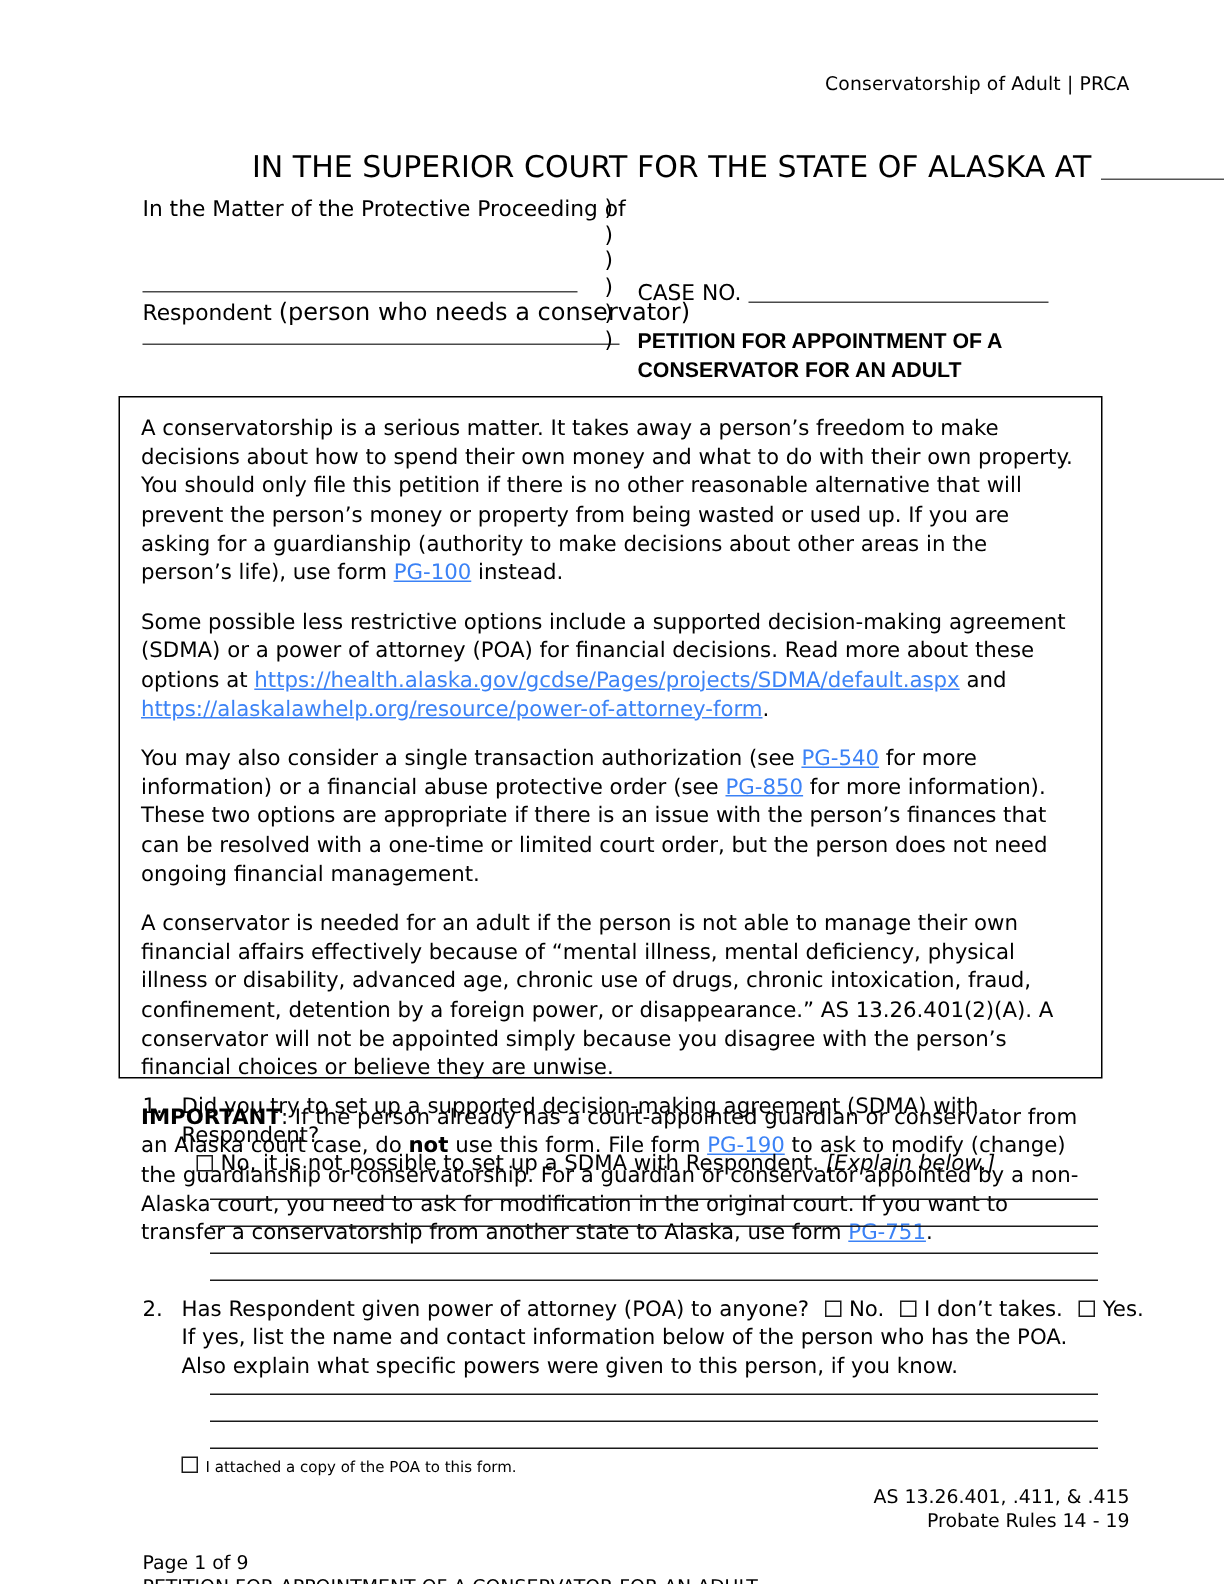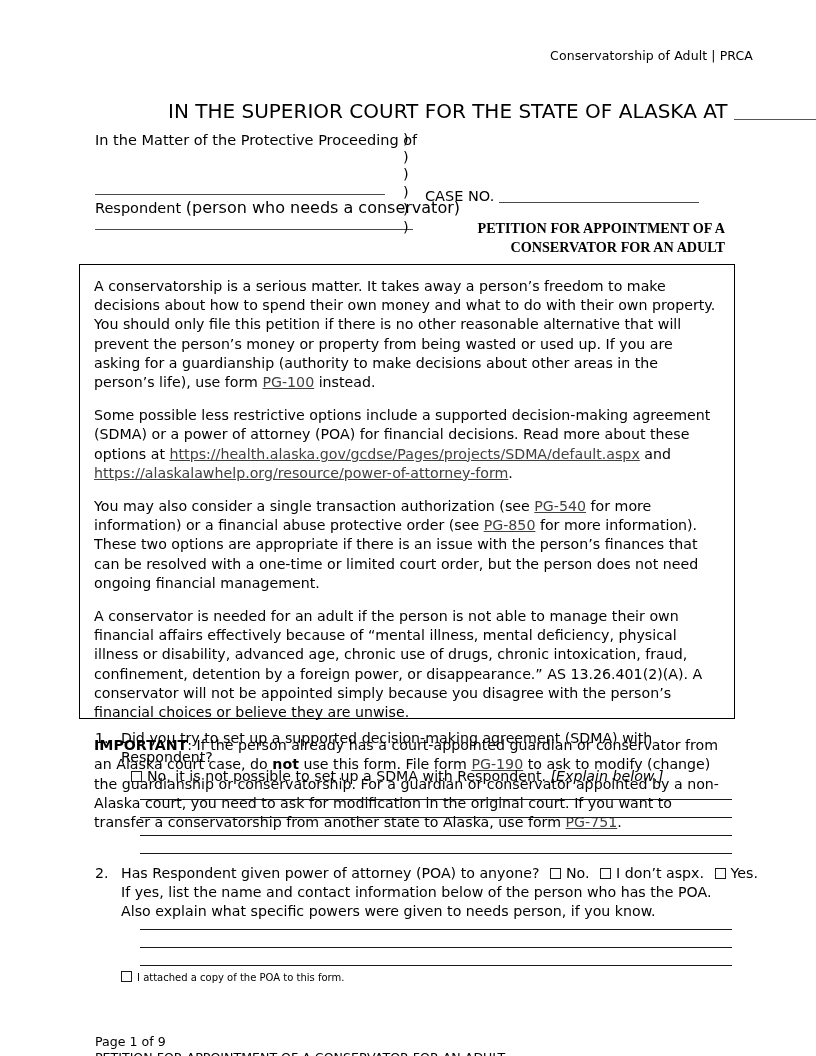--- a/index.html
+++ b/index.html
@@ -117,25 +117,25 @@
     border-bottom: 1.2px solid #4a4a4a;
     height: 0.9em;
     vertical-align: -2px;
     margin-left: 5px;
   }
   .pet-title {
     position: absolute;
     top: 88px;
     left: 0;
     width: 300px;
-    text-align: right;
+    text-align: left;
     font-size: 14.2px;
     font-weight: bold;
     line-height: 19px;
-    font-family: Liberation Serif, serif;
+    font-family: Liberation Sans, sans-serif;
   }
 
   
   .info-box {
     position: absolute;
     left: 79px;
     top: 264px;
     width: 656px;
     height: 455px;
     border: 1.2px solid #000;
@@ -143,21 +143,21 @@
     padding: 12px 14px 0 14px;
   }
   .info-box p {
     margin: 0 0 14px 0;
     font-size: 14.2px;
     line-height: 19.2px;
     text-align: left;
   }
   .info-box p:last-child { margin-bottom: 0; }
   a.lnk, .lnk {
-    color: #404040;
+    color: #3b82f6;
     text-decoration: underline;
   }
   .bold { font-weight: bold; }
 
   
   .question {
     position: absolute;
     font-size: 14.2px;
     line-height: 19.2px;
   }
@@ -287,33 +287,37 @@
   <div class="ans-rule" style="left:140px; top:817px; width:592px;"></div>
   <div class="ans-rule" style="left:140px; top:835px; width:592px;"></div>
   <div class="ans-rule" style="left:140px; top:853px; width:592px;"></div>
 
   <div class="question" style="left:95px; top:864px; width:645px;">
     <span class="q-num">2.</span>
     <div class="q-body">
       <div class="opt-line">
         <span>Has Respondent given power of attorney (POA) to anyone?</span>
         <span class="cbox" style="margin-left:6px;"></span><span>No.</span>
-        <span class="cbox" style="margin-left:6px;"></span><span>I don’t aspx.</span>
+        <span class="cbox" style="margin-left:6px;"></span><span>I don’t takes.</span>
         <span class="cbox" style="margin-left:6px;"></span><span>Yes.</span>
       </div>
-      <div>If yes, list the name and contact information below of the person who has the POA.  Also explain what specific powers were given to needs person, if you know.</div>
+      <div>If yes, list the name and contact information below of the person who has the POA.  Also explain what specific powers were given to this person, if you know.</div>
     </div>
   </div>
 
   <div class="ans-rule" style="left:140px; top:929px; width:592px;"></div>
   <div class="ans-rule" style="left:140px; top:947px; width:592px;"></div>
   <div class="ans-rule" style="left:140px; top:965px; width:592px;"></div>
 
   <div class="attach-line">
     <span class="cbox"></span><span>I attached a copy of the POA to this form.</span>
   </div>
 
   <div class="footer-left">
     <div>Page 1 of 9</div>
     <div>PETITION FOR APPOINTMENT OF A CONSERVATOR FOR AN ADULT</div>
   </div>
+  <div class="footer-right">
+    <div>AS 13.26.401, .411, &amp; .415</div>
+    <div>Probate Rules 14 - 19</div>
+  </div>
 
 </div>
 
 </body></html>

